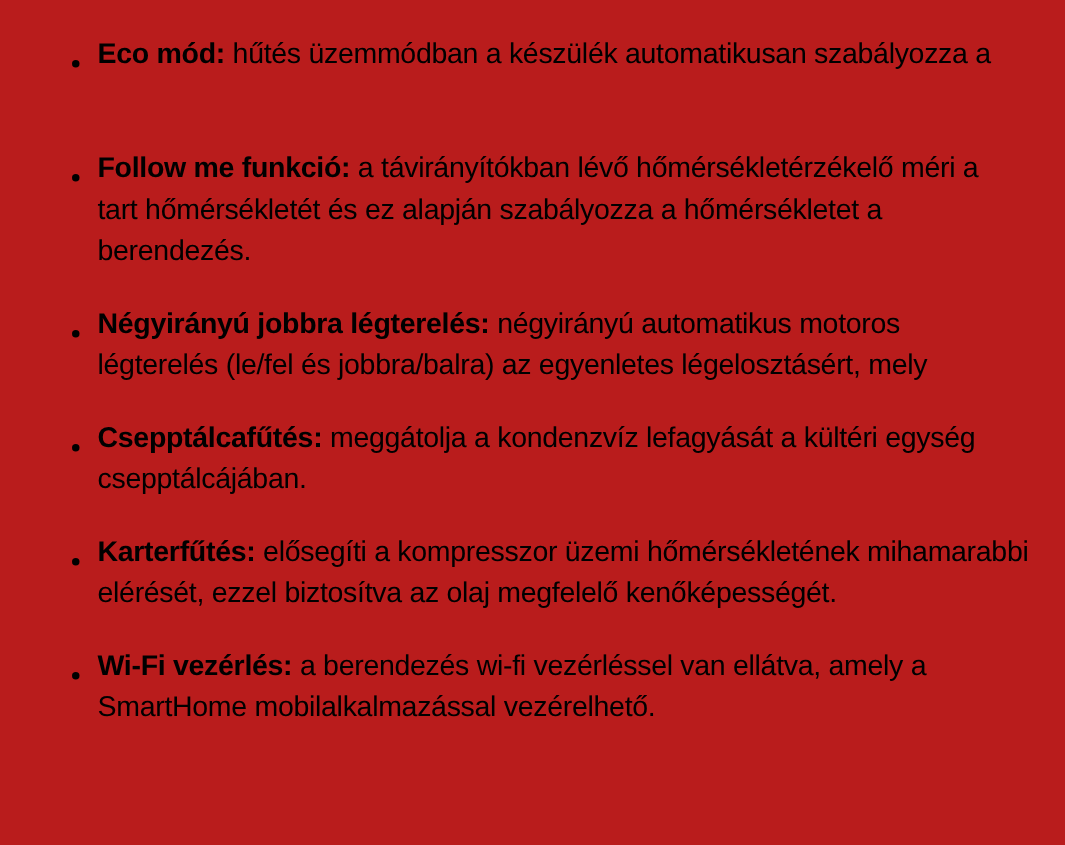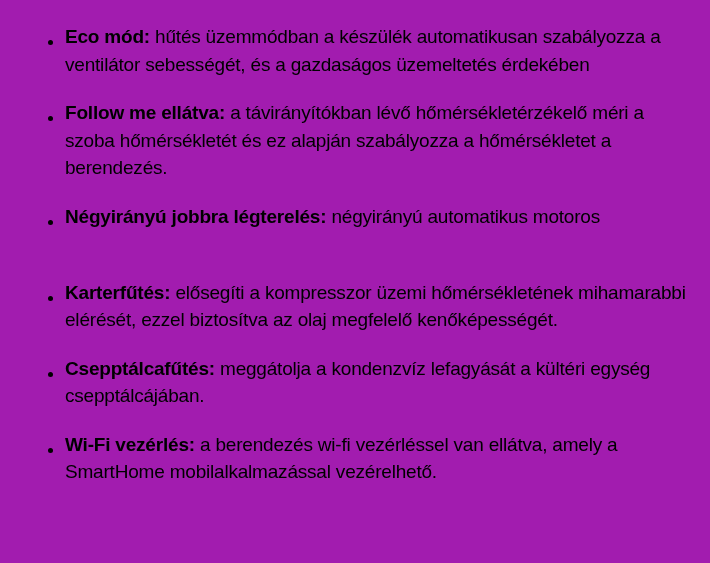--- a/index.html
+++ b/index.html
@@ -7,21 +7,21 @@
     width: 710px;
     height: 563px;
     background: #ffffff;
     overflow: hidden;
   }
   .page {
     box-sizing: border-box;
     width: 710px;
     height: 563px;
     padding: 23px 8px 0 48px;
-    background: #a21caf;
+    background: #b91c1c;
   }
   ul.feature-list {
     list-style: none;
     margin: 0;
     padding: 0;
     width: 654px;
   }
   li.feature-item {
     position: relative;
     padding-left: 17px;
@@ -42,20 +42,20 @@
     border-radius: 50%;
     background: #000000;
   }
   .label { font-weight: bold; }
 </style>
 </head>
 <body>
 
 <div class="page">
   <ul class="feature-list">
-      <li class="feature-item"><span class="bullet"></span><span class="label">Eco mód:</span> <span>hűtés üzemmódban a készülék automatikusan szabályozza a</span><br><span>ventilátor sebességét, és a gazdaságos üzemeltetés érdekében</span><br></li>
-      <li class="feature-item"><span class="bullet"></span><span class="label">Follow me ellátva:</span> <span>a távirányítókban lévő hőmérsékletérzékelő méri a</span><br><span>szoba hőmérsékletét és ez alapján szabályozza a hőmérsékletet a</span><br><span>berendezés.</span></li>
-      <li class="feature-item"><span class="bullet"></span><span class="label">Négyirányú jobbra légterelés:</span> <span>négyirányú automatikus motoros</span><br><br></li>
+      <li class="feature-item"><span class="bullet"></span><span class="label">Eco mód:</span> <span>hűtés üzemmódban a készülék automatikusan szabályozza a</span><br><br></li>
+      <li class="feature-item"><span class="bullet"></span><span class="label">Follow me funkció:</span> <span>a távirányítókban lévő hőmérsékletérzékelő méri a</span><br><span>tart hőmérsékletét és ez alapján szabályozza a hőmérsékletet a</span><br><span>berendezés.</span></li>
+      <li class="feature-item"><span class="bullet"></span><span class="label">Négyirányú jobbra légterelés:</span> <span>négyirányú automatikus motoros</span><br><span>légterelés (le/fel és jobbra/balra) az egyenletes légelosztásért, mely</span><br></li>
+      <li class="feature-item"><span class="bullet"></span><span class="label">Csepptálcafűtés:</span> <span>meggátolja a kondenzvíz lefagyását a kültéri egység</span><br><span>csepptálcájában.</span></li>
       <li class="feature-item"><span class="bullet"></span><span class="label">Karterfűtés:</span> <span>elősegíti a kompresszor üzemi hőmérsékletének mihamarabbi</span><br><span>elérését, ezzel biztosítva az olaj megfelelő kenőképességét.</span></li>
-      <li class="feature-item"><span class="bullet"></span><span class="label">Csepptálcafűtés:</span> <span>meggátolja a kondenzvíz lefagyását a kültéri egység</span><br><span>csepptálcájában.</span></li>
       <li class="feature-item"><span class="bullet"></span><span class="label">Wi-Fi vezérlés:</span> <span>a berendezés wi-fi vezérléssel van ellátva, amely a</span><br><span>SmartHome mobilalkalmazással vezérelhető.</span></li>
     </ul>
 </div>
 
 </body></html>

